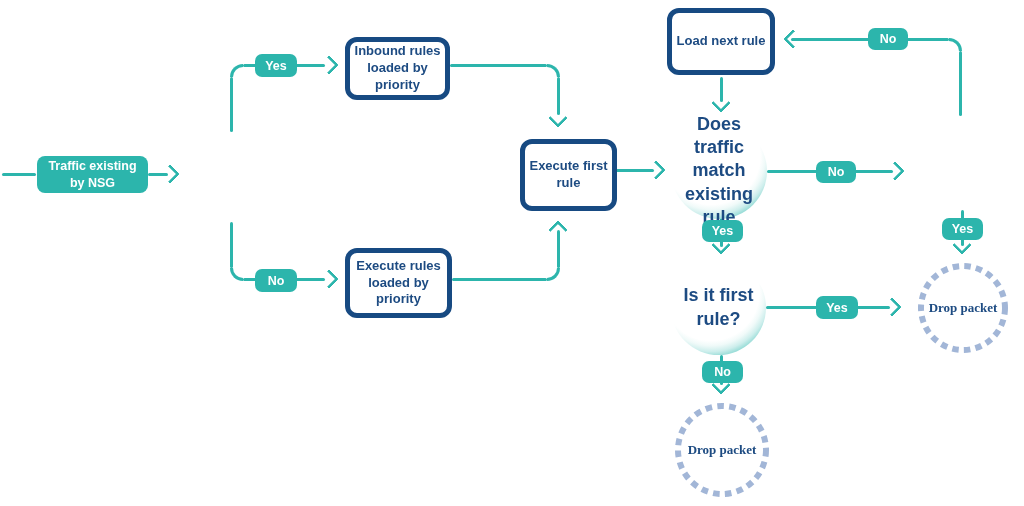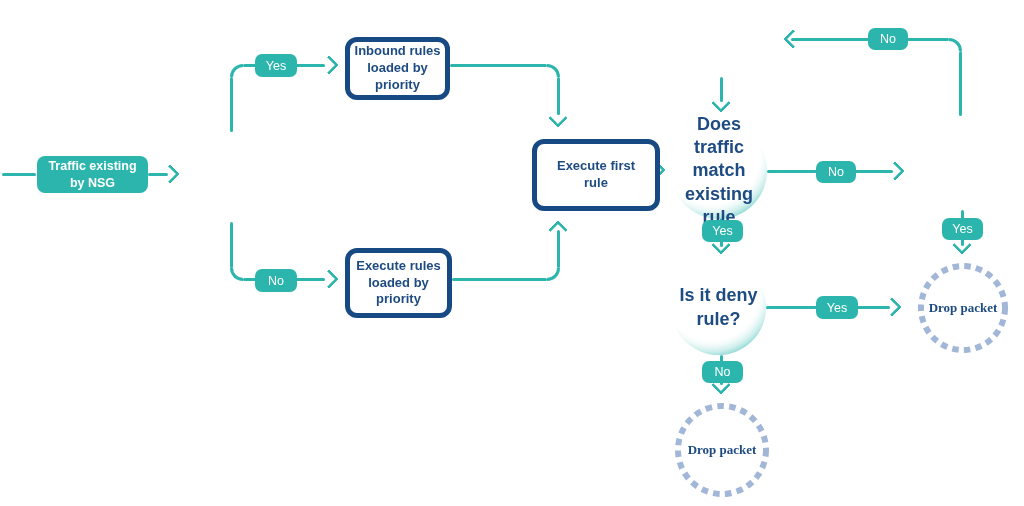--- a/index.html
+++ b/index.html
@@ -33,21 +33,21 @@
   .qcircle{border-radius:50%;color:var(--navy-text,#1d4b82);font-size:18px;padding:0 3px;
     background:radial-gradient(circle at 42% 34%,
       #ffffff 0%,#ffffff 58%,#f0faf9 64%,#cdeeec 71%,
       #74d0c9 81%,var(--teal,#2cb5ac) 90%,#8edad4 99%);}
   .dropwrap{position:absolute;font-family:Liberation Serif, serif;}
   .dropwrap svg{position:absolute;left:0;top:0;}
   .droplabel{position:absolute;inset:0;display:flex;align-items:center;justify-content:center;
              text-align:center;font-weight:700;font-size:13px;color:var(--navy-text,#1d4b82);white-space:pre-line;}
   
   .badge{position:absolute;display:flex;align-items:center;justify-content:center;
-         background:var(--teal,#2cb5ac);color:#fff;font-weight:400;font-size:12.5px;border-radius:7px;}
+         background:var(--teal,#2cb5ac);color:#fff;font-weight:700;font-size:12.5px;border-radius:7px;}
 </style>
 </head>
 <body>
 
 <div class="canvas">
 
   <div class="hline" style="left:2px;top:173px;width:34px"></div>
   <div class="hline" style="left:148px;top:173px;width:20px"></div>
 
   <div class="vline" style="left:230px;top:77px;height:55px"></div>
@@ -98,30 +98,31 @@
 
 
   <div class="node box-navy" style="left:345px;top:37px;width:105px;height:63px">Inbound rules
 loaded by
 priority</div>
 
   <div class="node box-navy" style="left:345px;top:248px;width:107px;height:70px">Execute rules
 loaded by
 priority</div>
 
-  <div class="node box-navy" style="left:532px;top:139px;width:128px;height:72px">Execute first
+  <div class="node box-navy" style="left:520px;top:139px;width:97px;height:72px">Execute first
 rule</div>
 
+  <div class="node box-navy" style="left:667px;top:8px;width:108px;height:67px">Load next rule</div>
 
   <div class="node qcircle" style="left:671px;top:123px;width:96px;height:96px">Does traffic
 match existing
 rule</div>
 
 
-  <div class="node qcircle" style="left:671px;top:260px;width:95px;height:95px">Is it deny
+  <div class="node qcircle" style="left:671px;top:260px;width:95px;height:95px">Is it first
 rule?</div>
 
   <div class="dropwrap" style="left:917px;top:262px;width:92px;height:92px">
     <svg width="92" height="92" viewBox="0 0 92 92">
       <circle cx="46" cy="46" r="42" fill="none" style="stroke:var(--dashed-blue,#a2b6d7)" stroke-width="6" stroke-dasharray="6.5 5.2"></circle>
     </svg>
     <span class="droplabel">Drop packet</span>
   </div>
 
   <div class="dropwrap" style="left:674px;top:402px;width:96px;height:96px">

